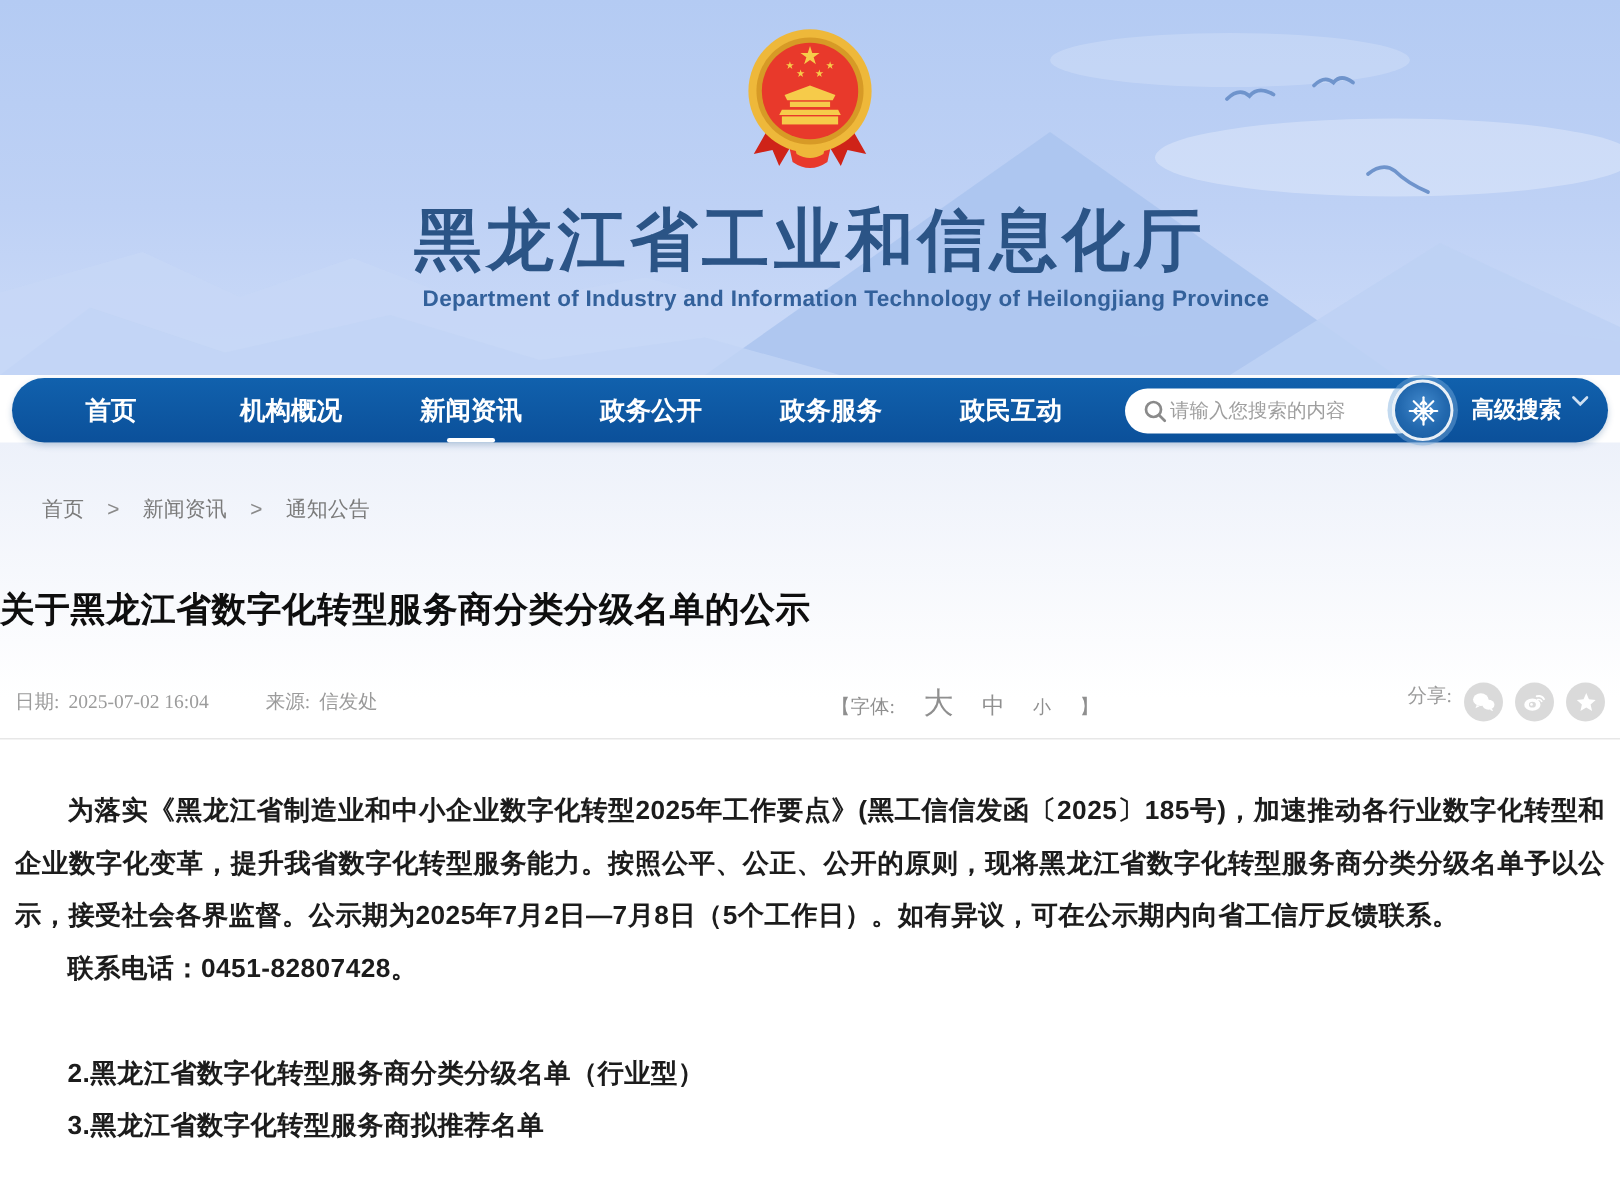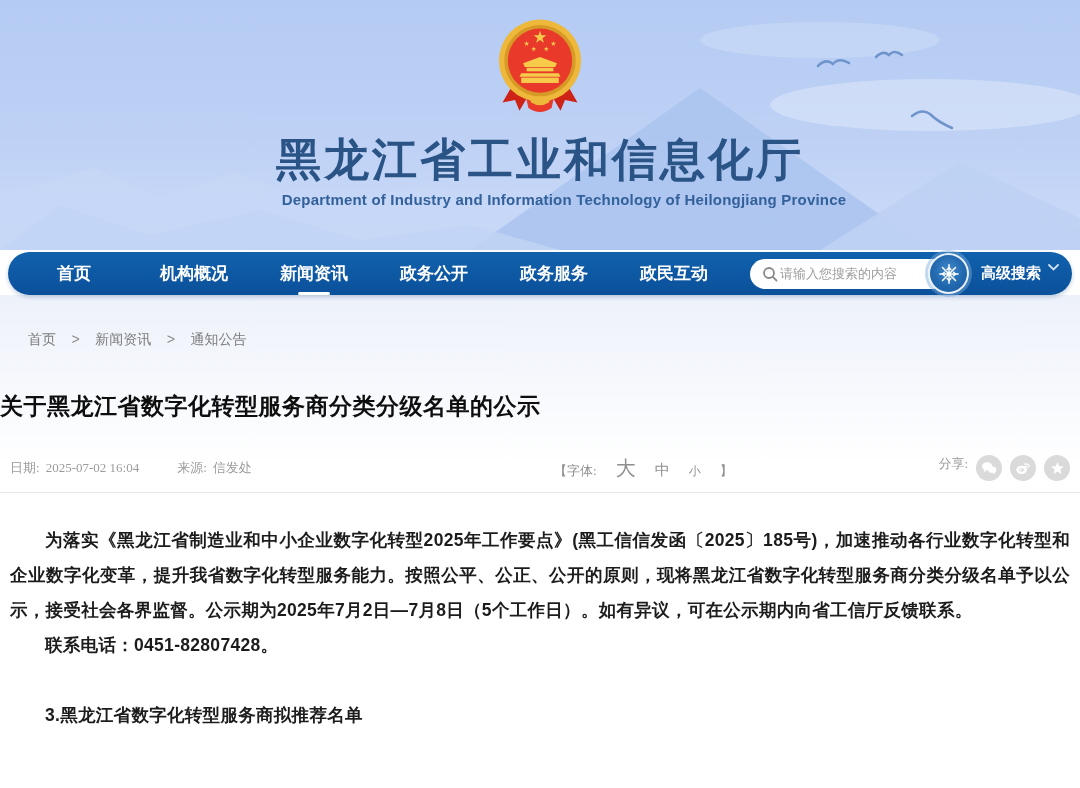--- a/index.html
+++ b/index.html
@@ -206,17 +206,18 @@
     </div>
   </div>
 
   <div class="divider"></div>
 
   <div class="body">
     <p>为落实《黑龙江省制造业和中小企业数字化转型2025年工作要点》(黑工信信发函〔2025〕185号)，加速推动各行业数字化转型和企业数字化变革，提升我省数字化转型服务能力。按照公平、公正、公开的原则，现将黑龙江省数字化转型服务商分类分级名单予以公示，接受社会各界监督。公示期为2025年7月2日—7月8日（5个工作日）。如有异议，可在公示期内向省工信厅反馈联系。</p>
     <p>联系电话：0451-82807428。</p>
 
     <div class="attachments">
+      <div class="att-line"><span>2.黑龙江省数字化转型服务商分类分级名单（行业型）</span></div>
       <div class="att-line"><span>3.黑龙江省数字化转型服务商拟推荐名单</span></div>
     </div>
   </div>
 
 </div>
 
 </body></html>

